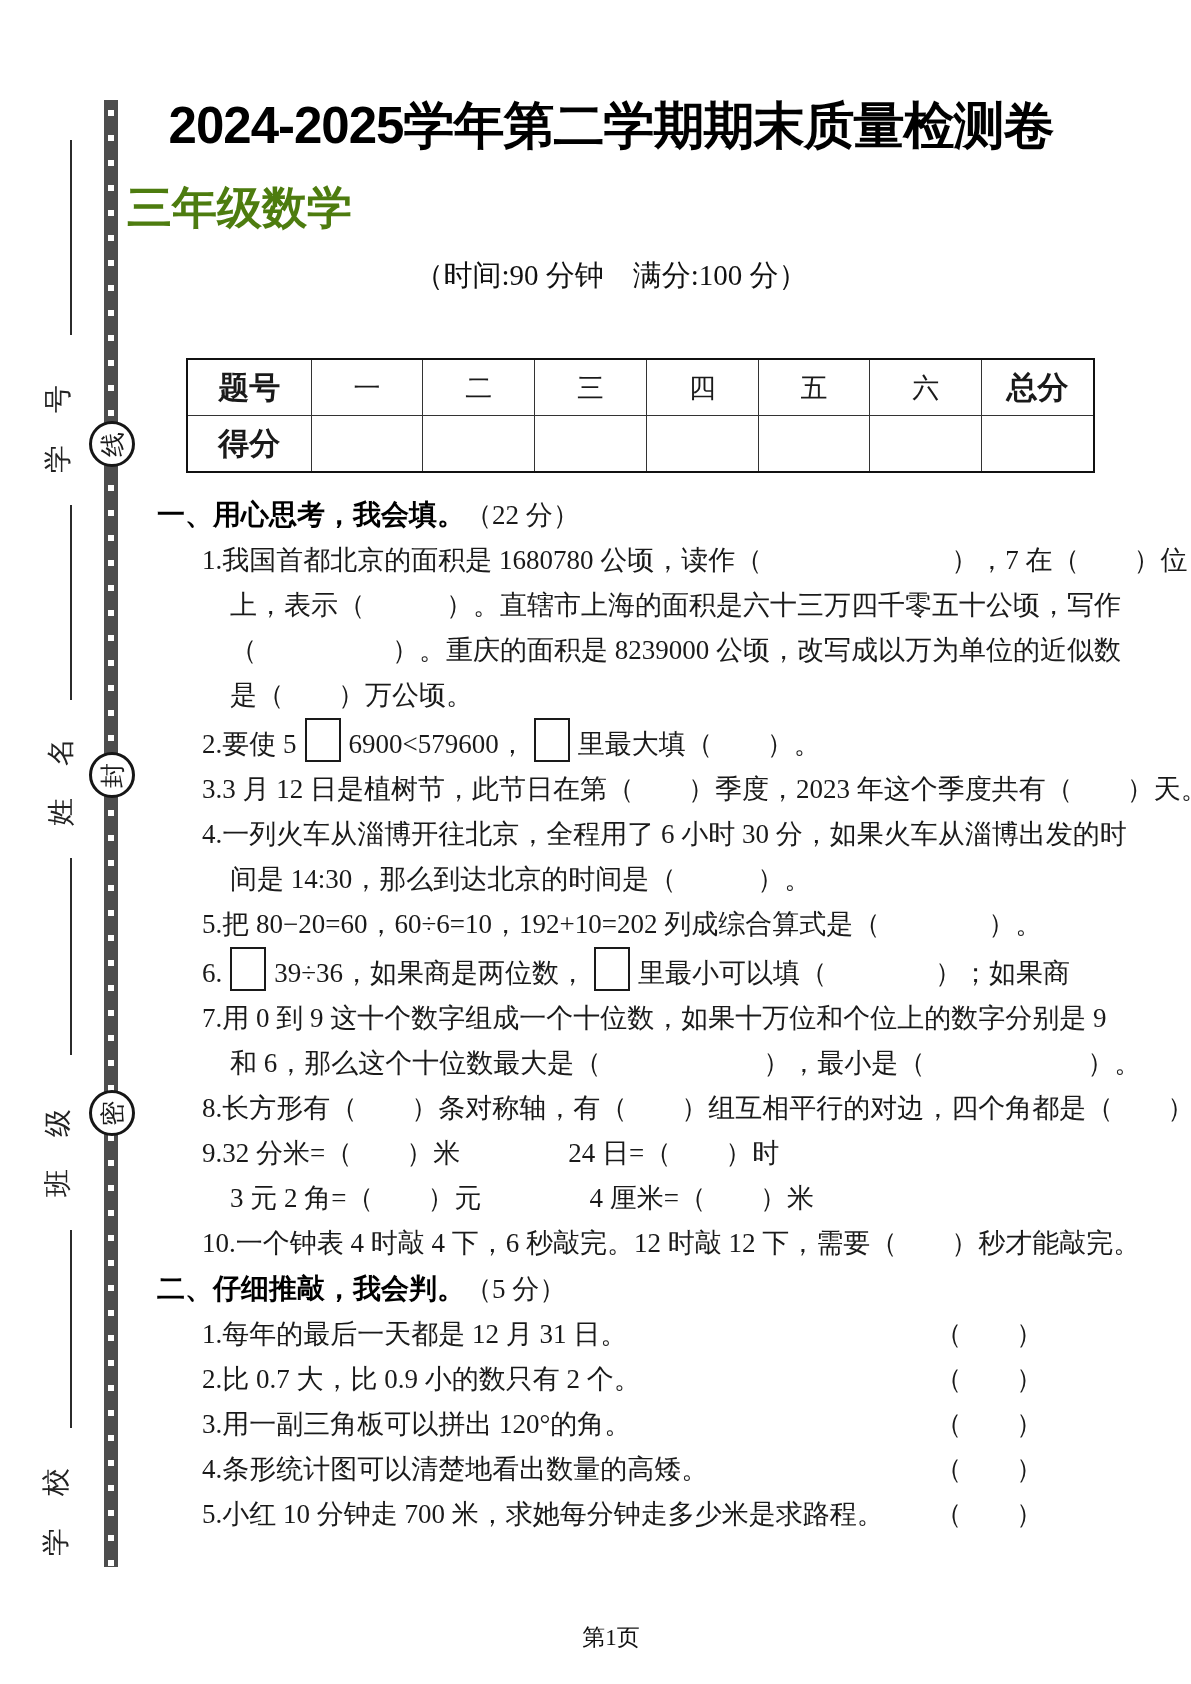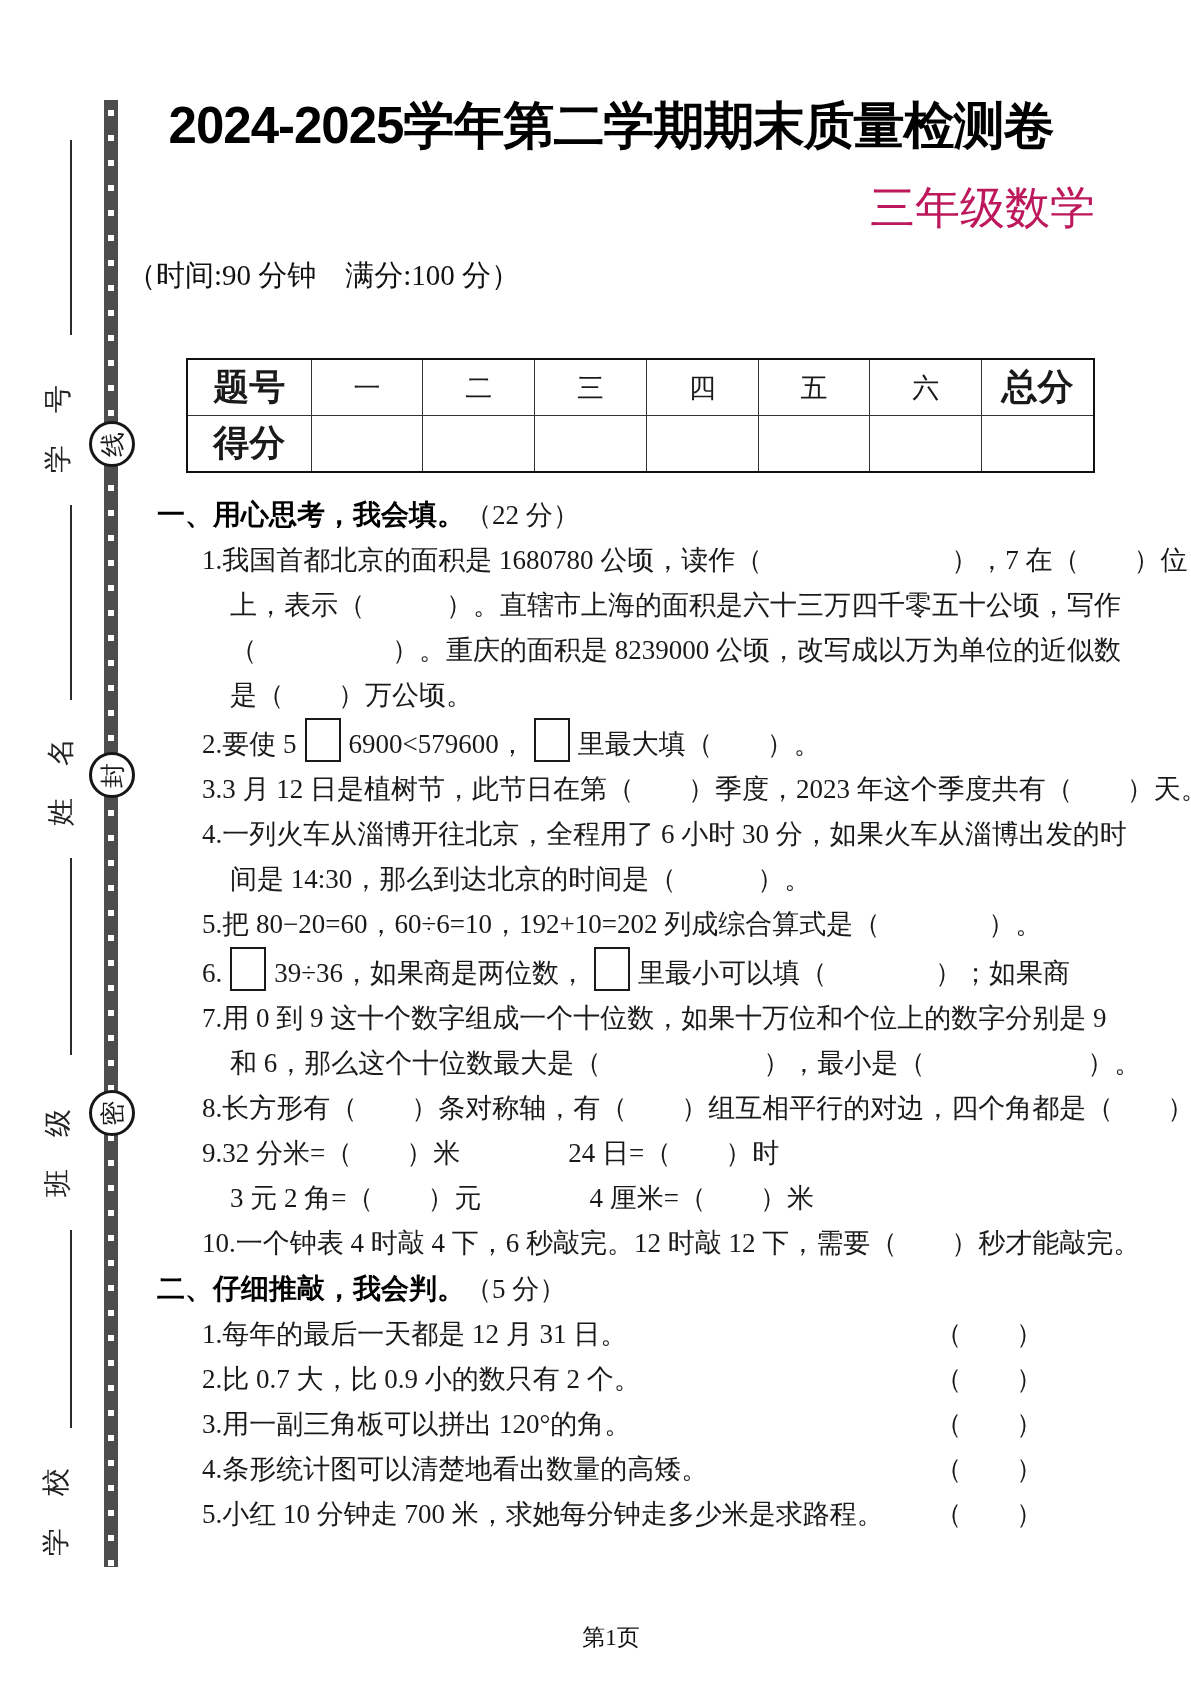--- a/index.html
+++ b/index.html
@@ -30,41 +30,41 @@
   }
   .fill-line{position:absolute;left:70px;width:2px;background:#2b2b2b;}
   
   .main{position:absolute;left:127px;top:0;width:968px;height:1684px;}
   .title{
     position:absolute;top:92px;left:0;width:100%;text-align:center;
     font-family:"Liberation Sans","DejaVu Sans",sans-serif;
     font-weight:bold;font-size:51px;letter-spacing:-1px;white-space:nowrap;color:#000;
   }
   .subtitle{
-    position:absolute;top:178px;left:0;width:100%;text-align:right;
-    font-family:"Liberation Sans","DejaVu Sans",sans-serif;
-    font-weight:normal;font-size:45px;color:#be185d;
+    position:absolute;top:178px;left:0;width:100%;text-align:left;
+    font-family:"Liberation Sans","DejaVu Sans",sans-serif;
+    font-weight:bold;font-size:45px;color:#4d7c0f;
   }
   .exam-info{
-    position:absolute;top:256px;left:0;width:100%;text-align:left;
+    position:absolute;top:256px;left:0;width:100%;text-align:center;
     font-size:29px;color:#111;
   }
   
   .score-table{
     position:absolute;top:358px;left:59px;border-collapse:collapse;
     table-layout:fixed;
   }
   .score-table th,.score-table td{
     border:1.5px solid #333;height:55px;text-align:center;vertical-align:middle;
     font-size:27px;font-weight:normal;padding:0;
   }
   .score-table{border:2.5px solid #111;}
   .score-table .hdr{
     font-family:"Liberation Sans","DejaVu Sans",sans-serif;
-    font-weight:bold;font-size:36px;
+    font-weight:bold;font-size:31px;
   }
   .col-label{width:124px;}
   .col-num{width:112px;}
   
   .body{position:absolute;top:492px;left:0;width:968px;font-size:27px;}
   .line{line-height:45px;white-space:nowrap;}
   .line.heading{padding-left:30px;}
   .line.q{padding-left:75px;}
   .line.cont{padding-left:103px;}
   .hb{

